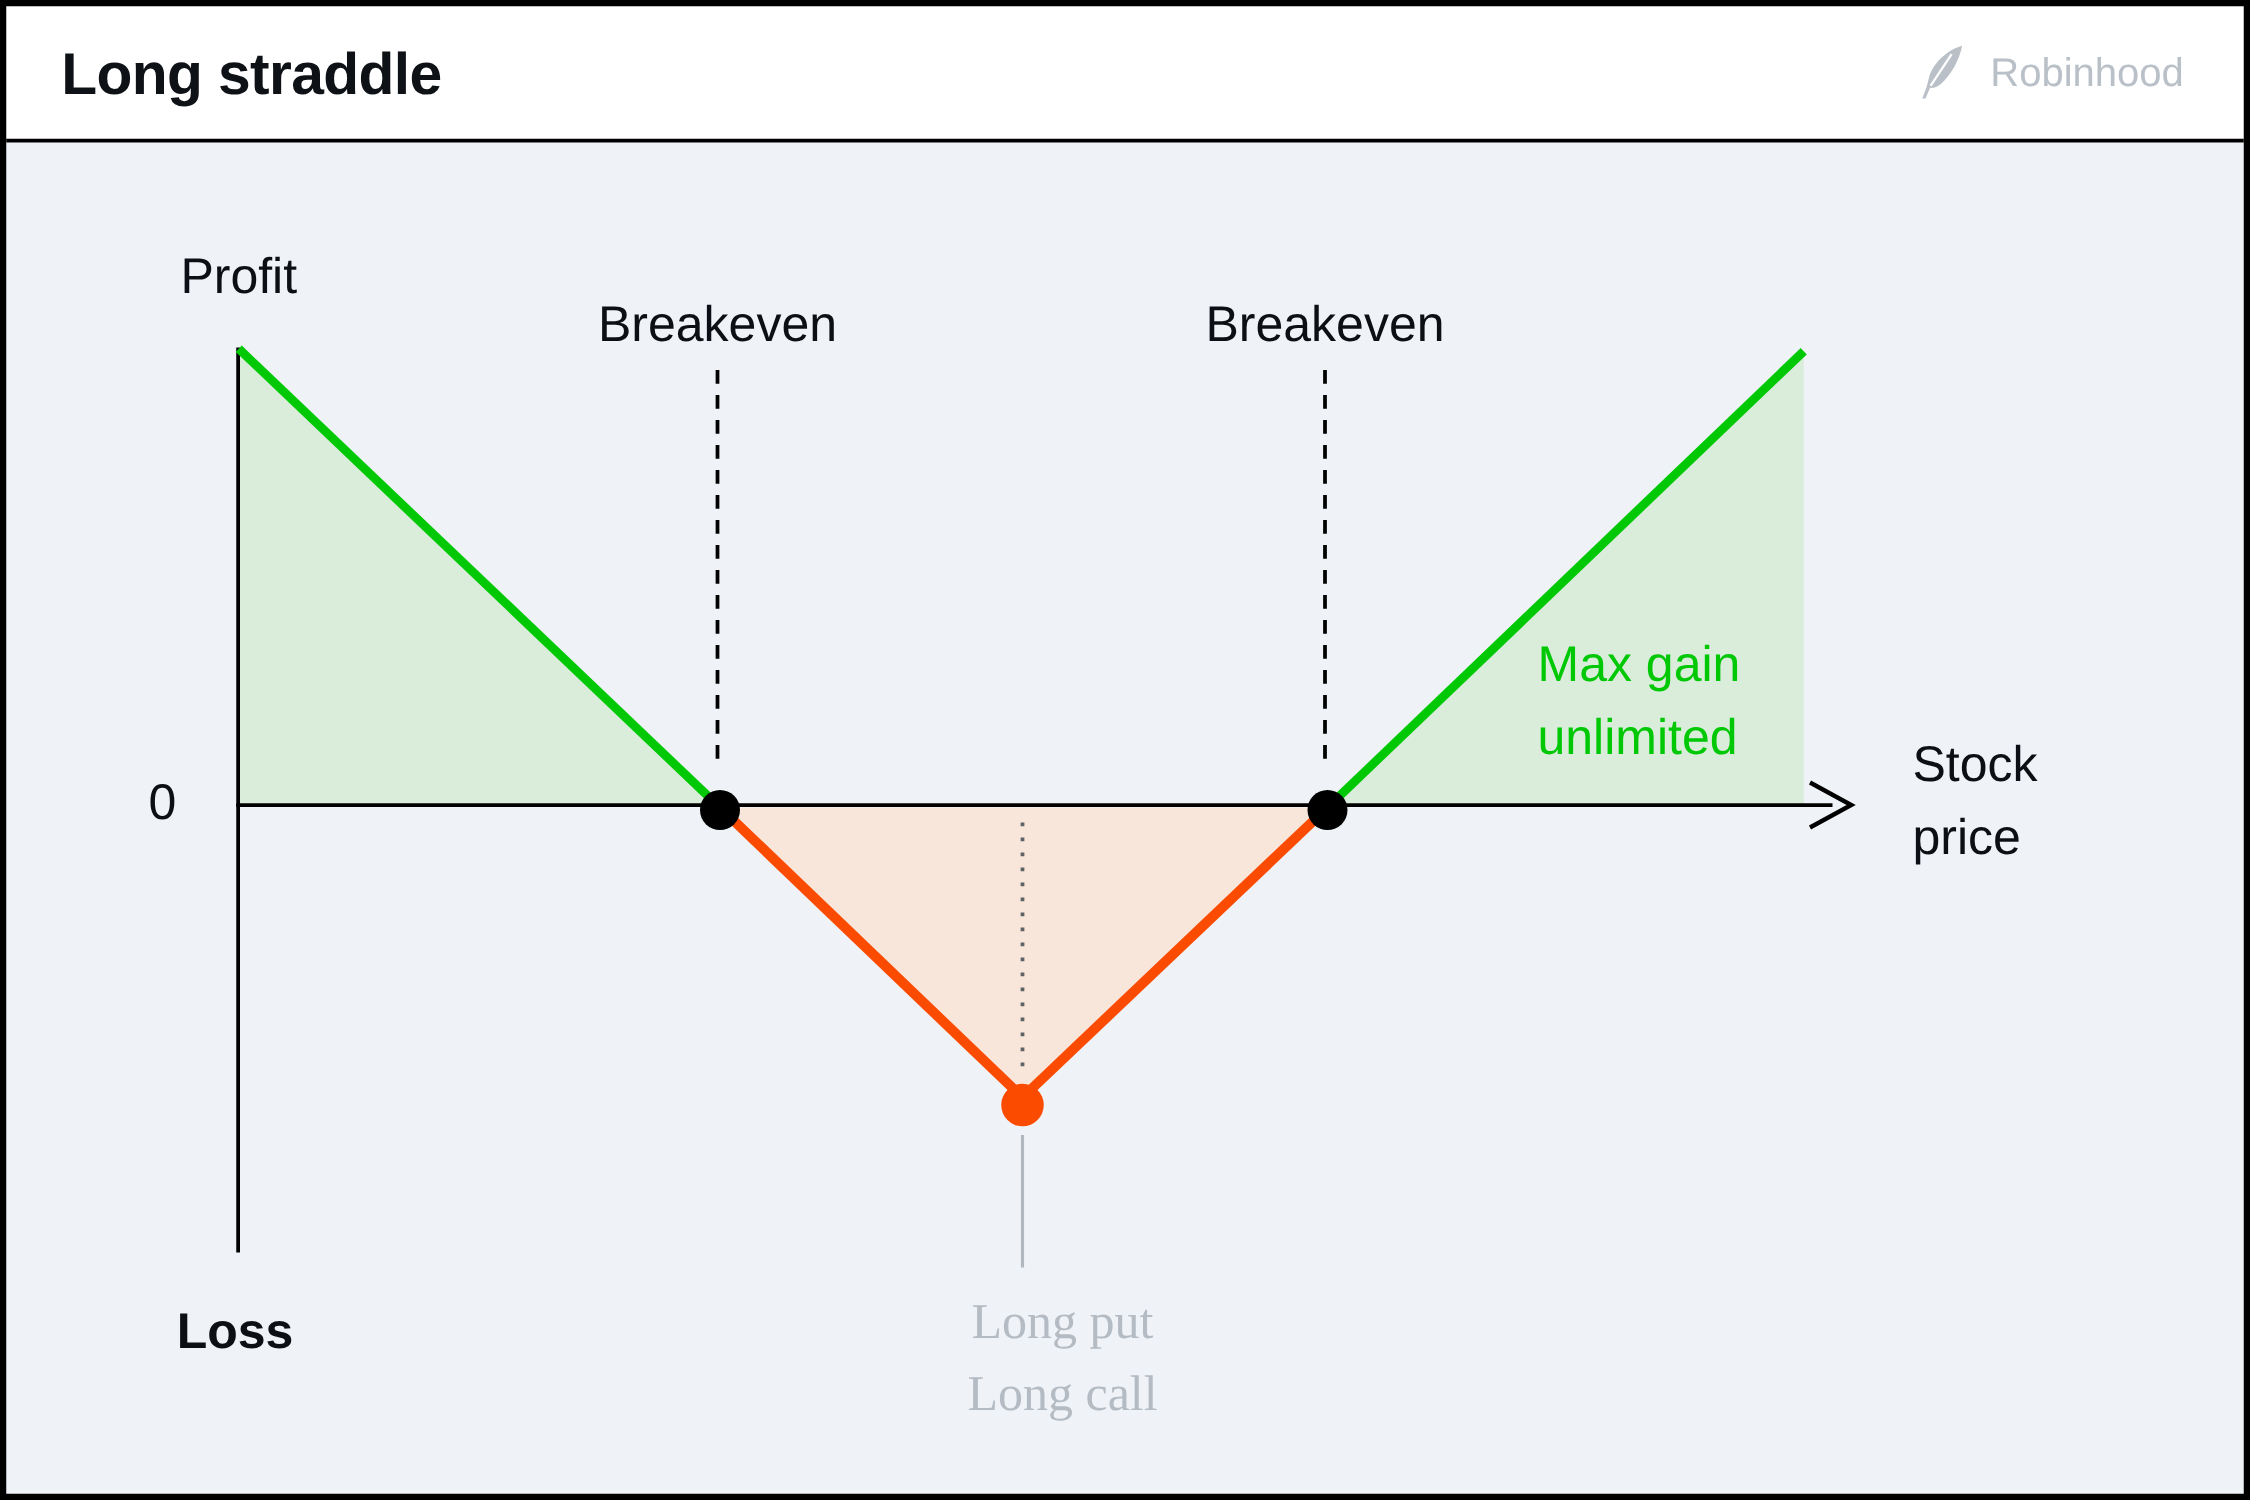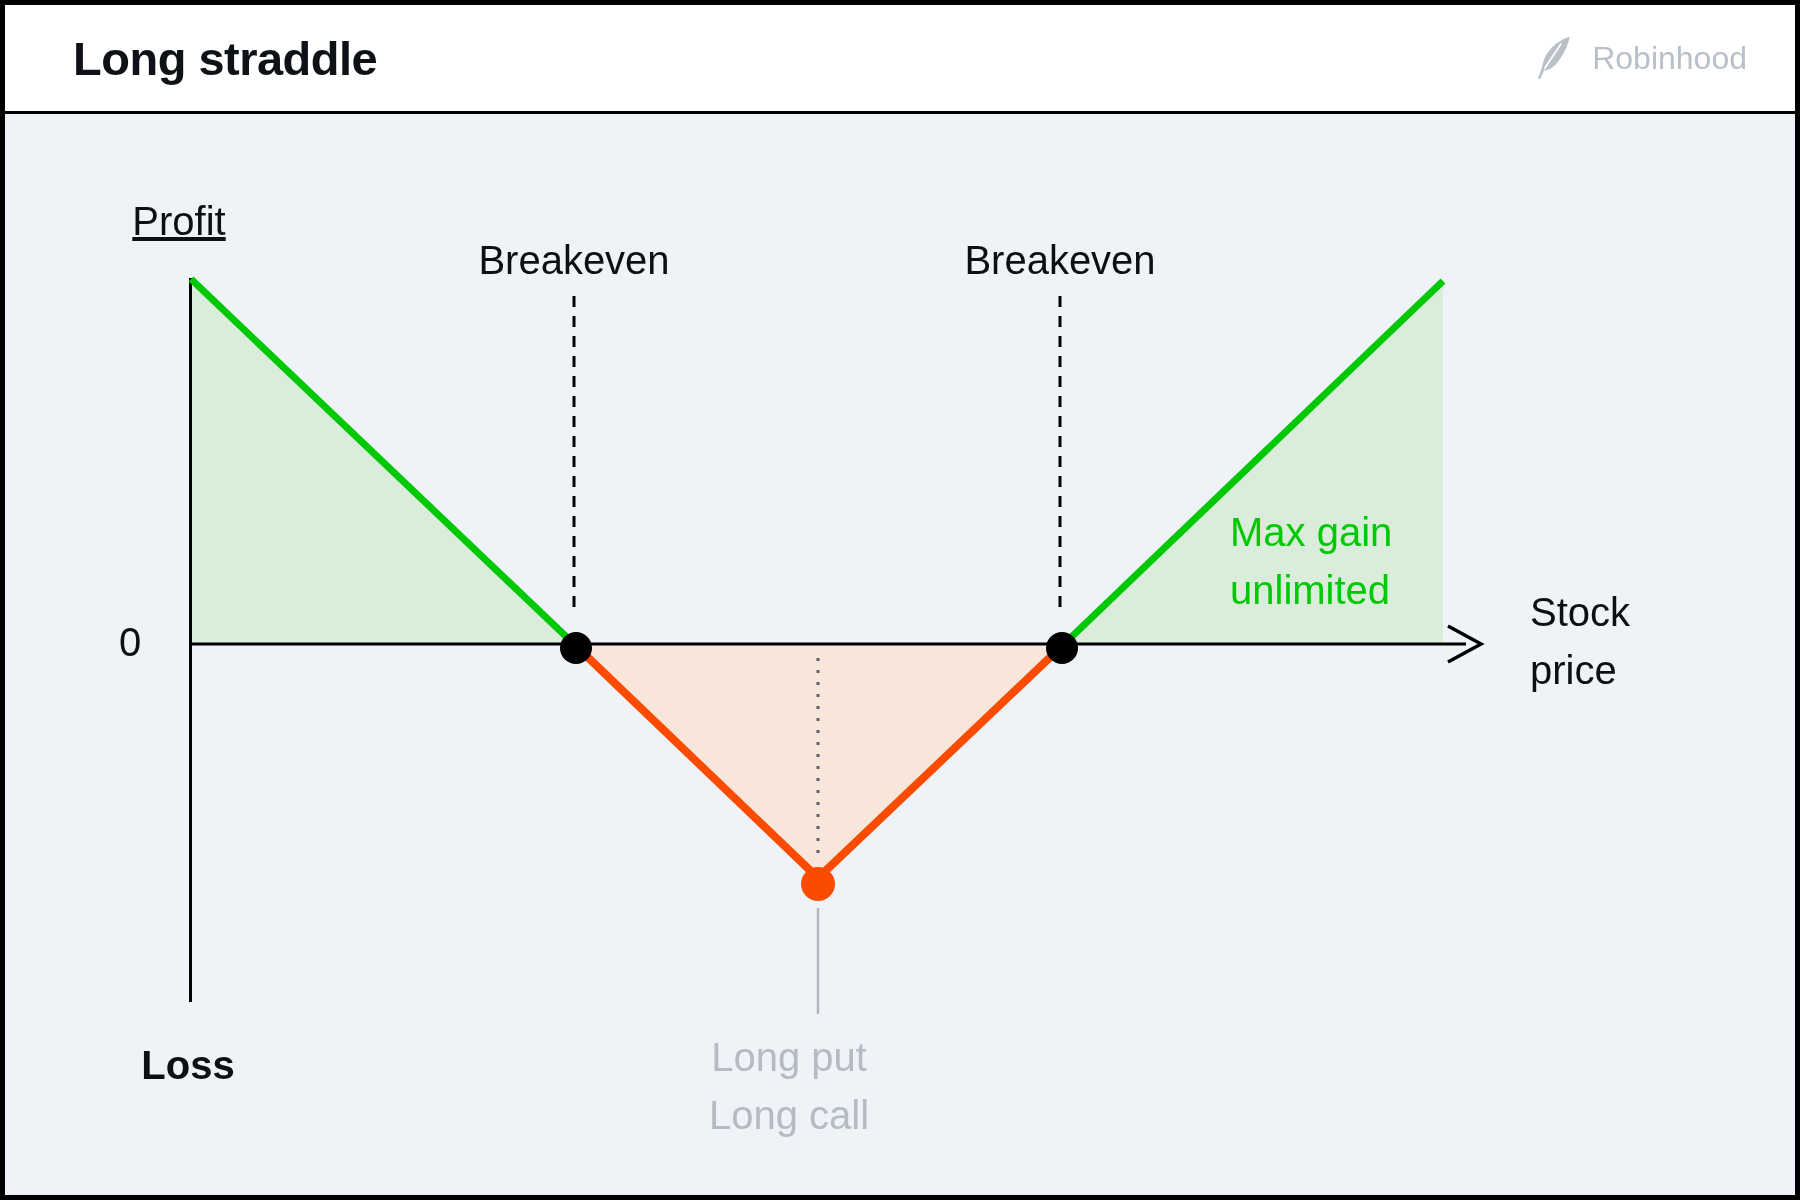--- a/index.html
+++ b/index.html
@@ -14,21 +14,21 @@
     position:absolute;inset:0;
     border:5px solid #000;
     pointer-events:none;
     z-index:60;
   }
   .header{
     position:absolute;top:5px;left:5px;right:5px;height:109px;
     background:#ffffff;
     border-bottom:3px solid #000;
     display:flex;align-items:center;justify-content:space-between;
-    padding:0 48px 0 68px;
+    padding:0 48px 0 44px;
     box-sizing:border-box;
     z-index:10;
   }
   .title{
     font-size:47px;font-weight:700;color:#0e1116;letter-spacing:-0.5px;
   }
   .brand{
     display:flex;align-items:center;gap:20px;
     color:#b9c0c8;font-size:32px;font-weight:400;
   }
@@ -81,36 +81,36 @@
 
     <line x1="191" y1="279" x2="576" y2="646" stroke="#00c805" stroke-width="7"></line>
     <polyline points="576,646 818,878 1062,646" fill="none" stroke="#fa4b00" stroke-width="8" stroke-linejoin="round"></polyline>
     <line x1="1062" y1="646" x2="1443" y2="281" stroke="#00c805" stroke-width="7"></line>
 
     <circle cx="576" cy="648" r="16" fill="#000"></circle>
     <circle cx="1062" cy="648" r="16" fill="#000"></circle>
     <circle cx="818" cy="884" r="17" fill="#fa4b00"></circle>
   </svg>
 
-  <div class="lbl centerx" style="left:179px;top:201px;text-decoration:underline;">Profit</div>
+  <div class="lbl centerx" style="left:191px;top:201px;">Profit</div>
   <div class="lbl centerx" style="left:188px;top:1045px;font-weight:bold;">Loss</div>
   <div class="lbl centerxy" style="left:130px;top:642px;">0</div>
 
   <div class="lbl centerx" style="left:574px;top:240px;">Breakeven</div>
   <div class="lbl centerx" style="left:1060px;top:240px;">Breakeven</div>
 
   <div class="lbl two-line" style="left:1530px;top:583px;">
     <div>Stock</div>
     <div>price</div>
   </div>
 
   <div class="lbl two-line max-gain" style="left:1230px;top:503px;">
     <div>Max gain</div>
     <div>unlimited</div>
   </div>
 
-  <div class="lbl two-line strike-lbl centerx" style="left:789px;top:1028px;">
+  <div class="lbl two-line strike-lbl centerx" style="left:850px;top:1028px;font-family:Liberation Serif, serif;">
     <div>Long put</div>
     <div>Long call</div>
   </div>
 
   <div class="frame"></div>
 </div>
 
 </body></html>

